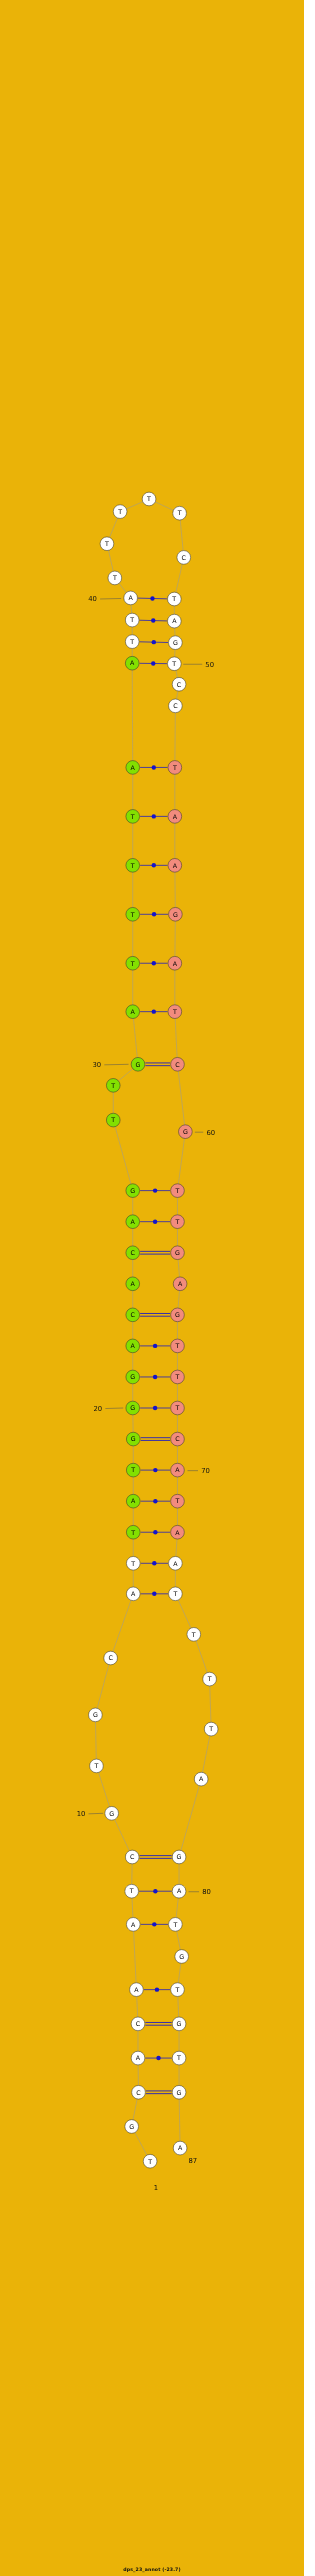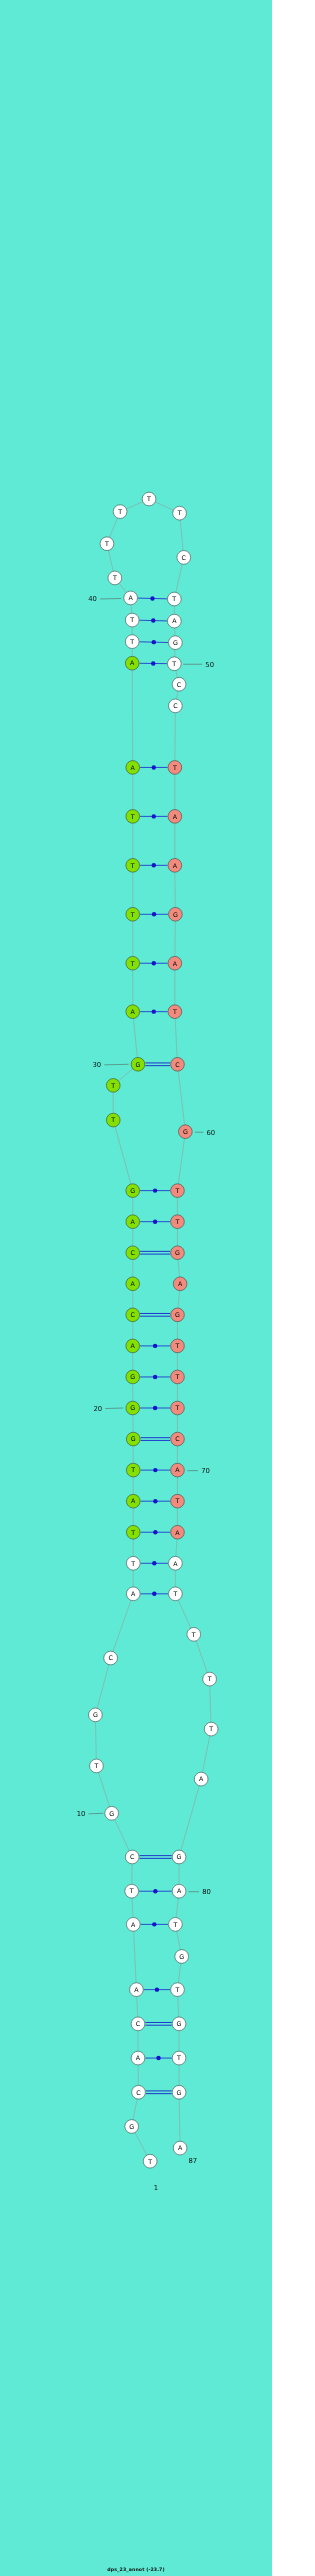--- a/index.html
+++ b/index.html
@@ -1,16 +1,16 @@
 <!DOCTYPE html>
 <html style="font-size:8.4px"><head>
 <meta charset="utf-8">
 <style>
   html,body{margin:0;padding:0;background:#ffffff;}
-  .page{position:relative;width:272px;height:2576px;background:#5eead4;overflow:hidden;
+  .page{position:relative;width:304px;height:2576px;background:#eab308;overflow:hidden;
         font-family:"DejaVu Sans", sans-serif;}
   #structure-svg{position:absolute;left:0;top:0;}
   .caption{position:absolute;left:0;right:0;bottom:4.2px;text-align:center;
            font-size:4.7px;font-weight:bold;color:#111;
            font-family:"DejaVu Sans", sans-serif;letter-spacing:0.1px;}
 </style>
 </head>
 <body>
 
 <div class="page">

